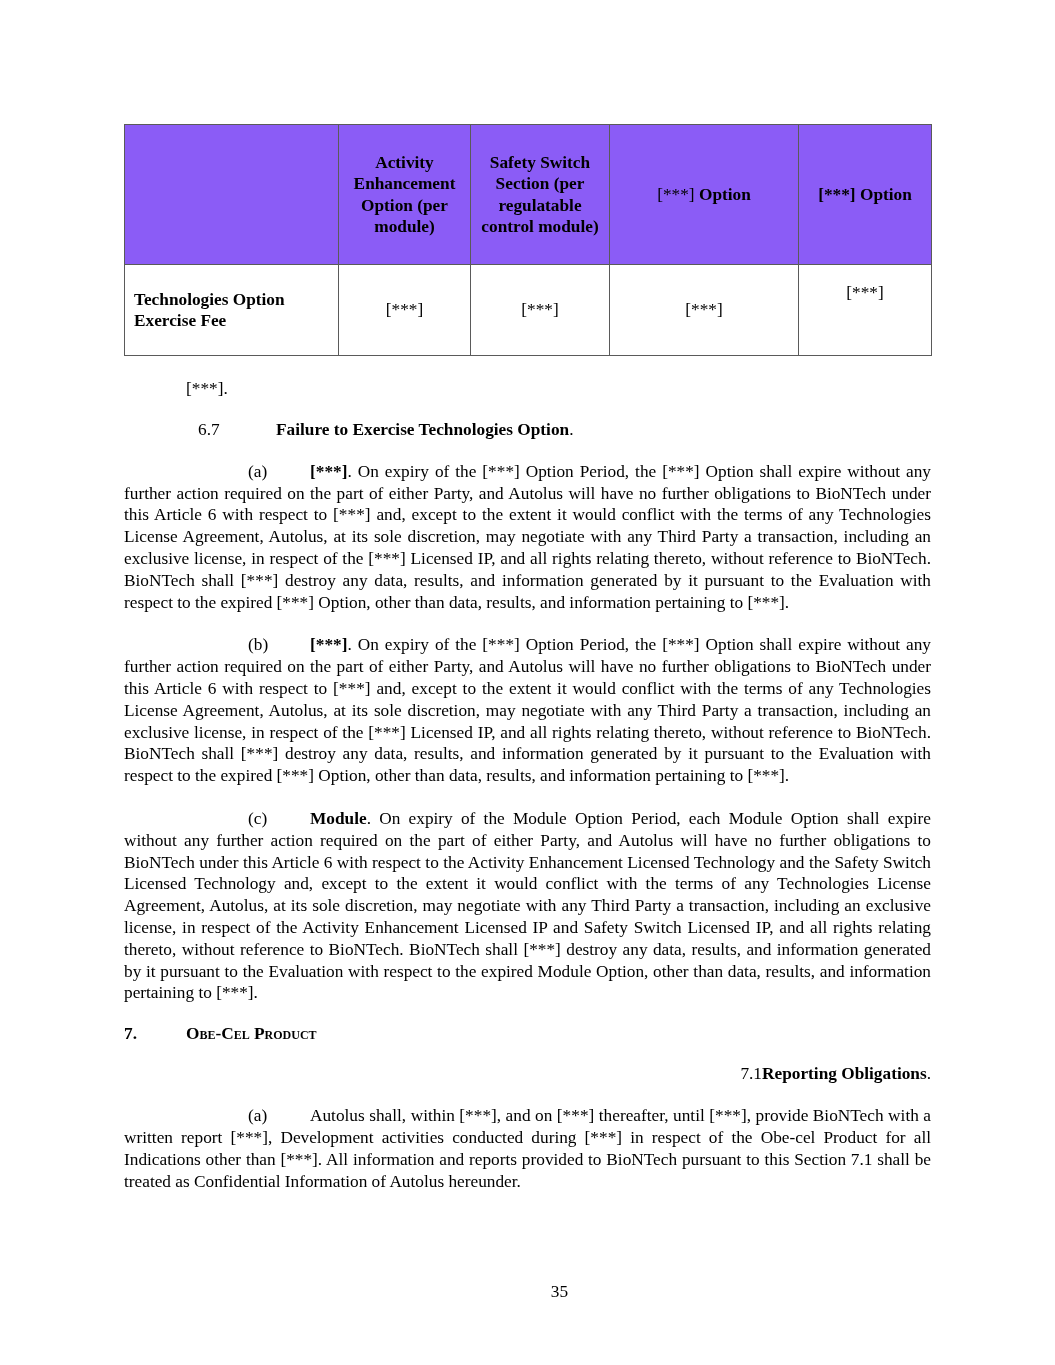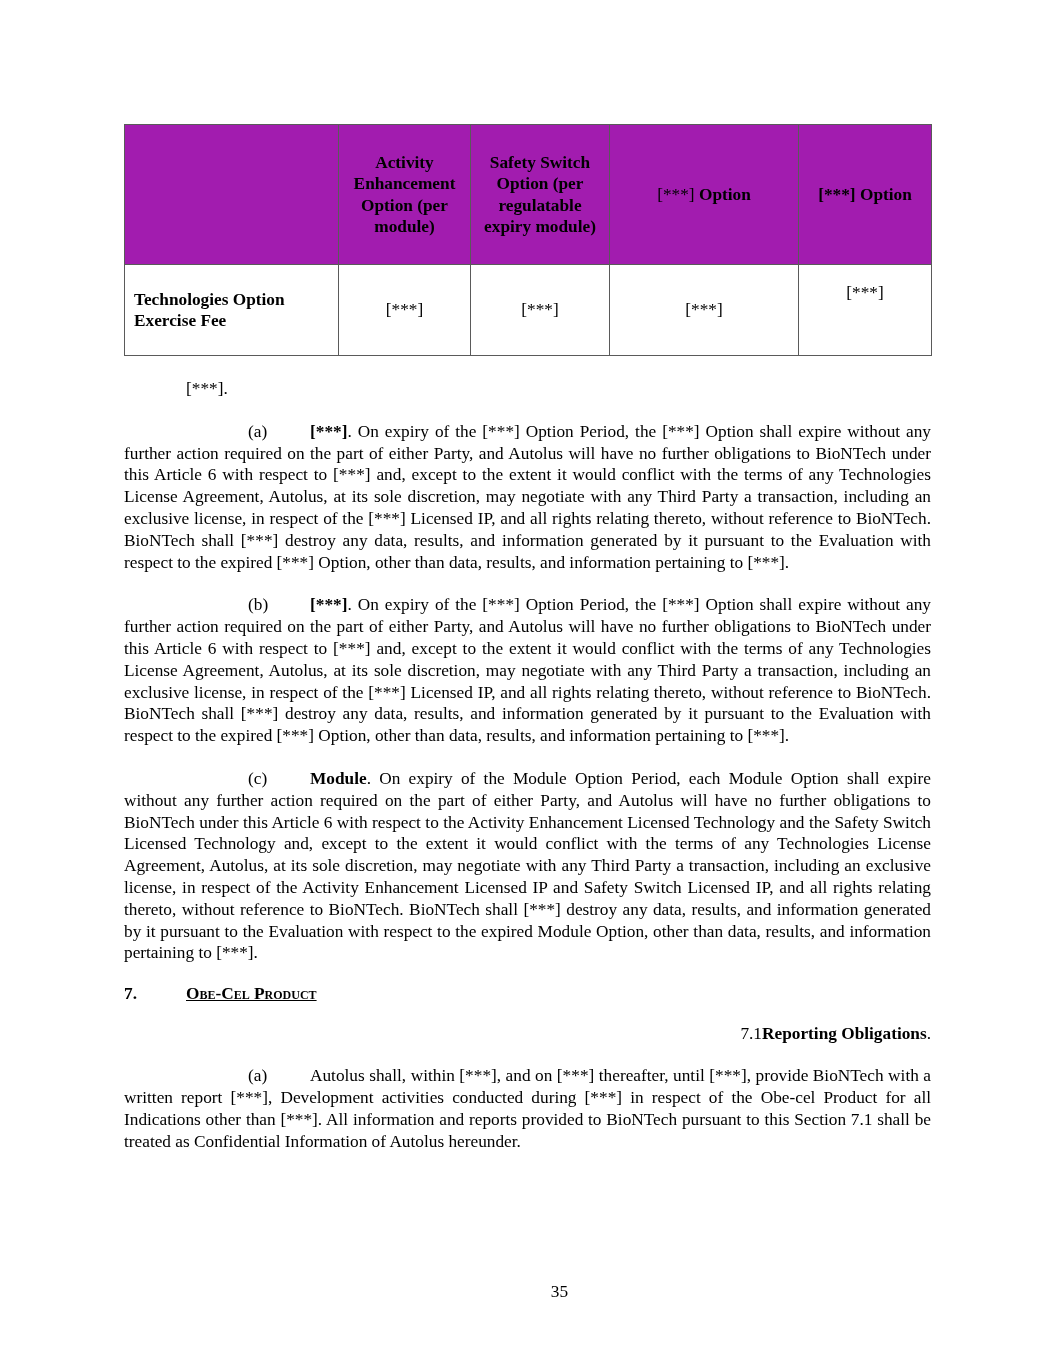--- a/index.html
+++ b/index.html
@@ -2,21 +2,21 @@
 <html><head>
 <meta charset="utf-8">
 <style>
   html, body { margin: 0; padding: 0; background: #ffffff; }
   body { width: 1055px; height: 1365px; position: relative; overflow: hidden;
          font-family: "Liberation Serif", serif; color: #000; font-size: 17.3px; }
   .page { position: absolute; left: 124px; top: 124px; width: 807px; }
   table.fee { border-collapse: collapse; width: 807px; table-layout: fixed; }
   table.fee td, table.fee th { border: 1px solid #5a5a5a; text-align: center; vertical-align: middle;
         font-size: 17.3px; line-height: 21.5px; padding: 0 6px; }
-  table.fee thead th { background: #a21caf; height: 139px; font-weight: bold; margin-top: 11px; }
+  table.fee thead th { background: #8b5cf6; height: 139px; font-weight: bold; margin-top: 11px; }
   table.fee tbody td { height: 73px; }
   table.fee tbody td.rowhead { text-align: left; font-weight: bold; padding-left: 9px; font-family: Liberation Serif, serif; }
   .norm { font-weight: normal; }
   .topcell { vertical-align: top !important; padding-top: 17px !important; }
   .para { text-align: justify; line-height: 21.8px; margin: 0; }
   .indent { text-indent: 124px; }
   .lbl { display: inline-block; width: 62px; text-indent: 0; }
   .heading { margin: 0; }
   .num { display: inline-block; width: 78px; }
   .secnum { display: inline-block; width: 62px; font-weight: bold; }
@@ -33,46 +33,49 @@
       <col style="width:214px">
         <col style="width:132px">
         <col style="width:139px">
         <col style="width:189px">
         <col style="width:133px">
     </colgroup>
     <thead>
       <tr>
         <th></th>
         <th>Activity Enhancement Option (per module)</th>
-        <th>Safety Switch Option (per regulatable expiry module)</th>
+        <th>Safety Switch Section (per regulatable control module)</th>
         <th><span class="norm">[***]</span><span> Option</span></th>
         <th>[***] Option</th>
       </tr>
     </thead>
     <tbody>
       <tr>
         <td class="rowhead">Technologies Option Exercise Fee</td>
         <td>[***]</td>
         <td>[***]</td>
         <td>[***]</td>
         <td class="topcell">[***]</td>
       </tr>
     </tbody>
   </table>
 
   <p class="para" style="margin-top:22px; padding-left:62px;">[***].</p>
 
+  <p class="heading" style="margin-top:20px; padding-left:74px;">
+    <span class="num">6.7</span><b>Failure to Exercise Technologies Option</b><span>.</span>
+  </p>
 
   <p class="para indent" style="margin-top:21px;"><span class="lbl">(a)</span><b>[***]</b><span>. On expiry of the [***] Option Period, the [***] Option shall expire without any further action required on the part of either Party, and Autolus will have no further obligations to BioNTech under this Article 6 with respect to [***] and, except to the extent it would conflict with the terms of any Technologies License Agreement, Autolus, at its sole discretion, may negotiate with any Third Party a transaction, including an exclusive license, in respect of the [***] Licensed IP, and all rights relating thereto, without reference to BioNTech. BioNTech shall [***] destroy any data, results, and information generated by it pursuant to the Evaluation with respect to the expired [***] Option, other than data, results, and information pertaining to [***].</span></p>
 
   <p class="para indent" style="margin-top:21px;"><span class="lbl">(b)</span><b>[***]</b><span>. On expiry of the [***] Option Period, the [***] Option shall expire without any further action required on the part of either Party, and Autolus will have no further obligations to BioNTech under this Article 6 with respect to [***] and, except to the extent it would conflict with the terms of any Technologies License Agreement, Autolus, at its sole discretion, may negotiate with any Third Party a transaction, including an exclusive license, in respect of the [***] Licensed IP, and all rights relating thereto, without reference to BioNTech. BioNTech shall [***] destroy any data, results, and information generated by it pursuant to the Evaluation with respect to the expired [***] Option, other than data, results, and information pertaining to [***].</span></p>
 
   <p class="para indent" style="margin-top:21px;"><span class="lbl">(c)</span><b>Module</b><span>. On expiry of the Module Option Period, each Module Option shall expire without any further action required on the part of either Party, and Autolus will have no further obligations to BioNTech under this Article 6 with respect to the Activity Enhancement Licensed Technology and the Safety Switch Licensed Technology and, except to the extent it would conflict with the terms of any Technologies License Agreement, Autolus, at its sole discretion, may negotiate with any Third Party a transaction, including an exclusive license, in respect of the Activity Enhancement Licensed IP and Safety Switch Licensed IP, and all rights relating thereto, without reference to BioNTech. BioNTech shall [***] destroy any data, results, and information generated by it pursuant to the Evaluation with respect to the expired Module Option, other than data, results, and information pertaining to [***].</span></p>
 
-  <p class="heading" style="margin-top:20px;text-decoration:underline;">
+  <p class="heading" style="margin-top:20px;">
     <span class="secnum">7.</span><span class="sc">Obe-Cel Product</span>
   </p>
 
   <p class="heading" style="margin-top:20px; padding-left:74px;text-align:right;">
     <span class="num">7.1</span><b>Reporting Obligations</b><span>.</span>
   </p>
 
   <p class="para indent" style="margin-top:21px;"><span class="lbl">(a)</span><span>Autolus shall, within [***], and on [***] thereafter, until [***], provide BioNTech with a written report [***], Development activities conducted during [***] in respect of the Obe-cel Product for all Indications other than [***]. All information and reports provided to BioNTech pursuant to this Section 7.1 shall be treated as Confidential Information of Autolus hereunder.</span></p>
 
 </div>

